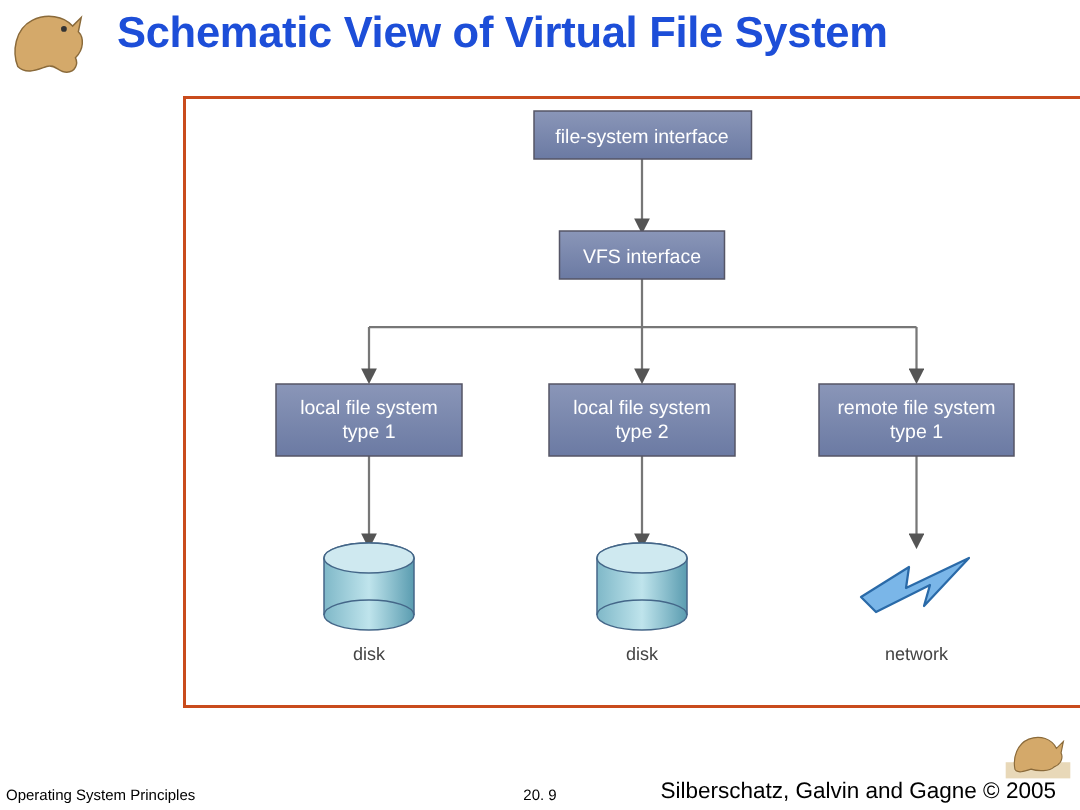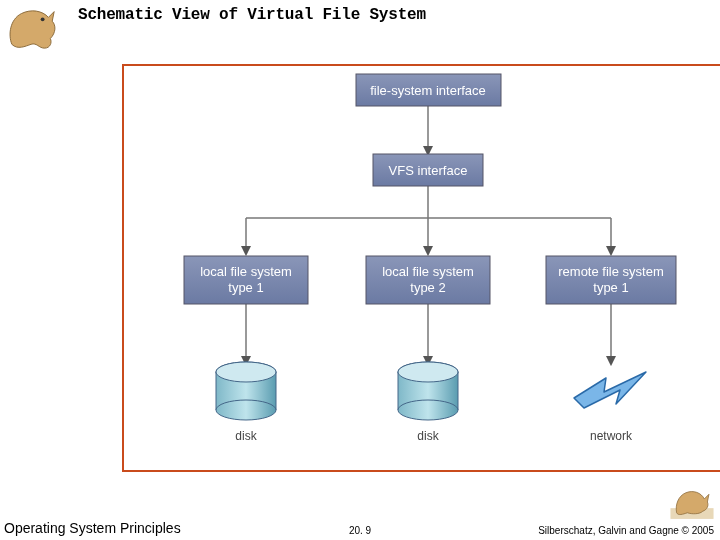--- a/index.html
+++ b/index.html
@@ -7,45 +7,44 @@
     width: 720px; height: 540px;
     background: #fff;
     font-family: Arial, Helvetica, sans-serif;
     position: relative;
     overflow: hidden;
   }
   .logo-top { position: absolute; left: 4px; top: 2px; width: 58px; height: 50px; }
   .logo-bot { position: absolute; right: 4px; bottom: 18px; width: 48px; height: 40px; }
   .title {
     position: absolute; left: 78px; top: 6px;
-    font-size: 16px; font-weight: bold; color: #000000;
+    font-size: 29px; font-weight: bold; color: #1d4ed8;
     letter-spacing: -0.2px;
-    font-family: Liberation Mono, monospace;
   }
   .diagram-frame {
     position: absolute;
     left: 122px; top: 64px;
     width: 612px; height: 408px;
     border: 2px solid #c94b1c;
     background: #fff;
   }
   svg.diagram { width: 100%; height: 100%; display: block; }
   .box-label { font-family: Arial, sans-serif; font-size: 13px; fill: #fff; }
   .storage-label { font-family: Arial, sans-serif; font-size: 12px; fill: #444; }
   .footer-left {
     position: absolute; left: 4px; bottom: 4px;
-    font-size: 14px; color: #000;
+    font-size: 10px; color: #000;
   }
   .footer-center {
     position: absolute; left: 50%; transform: translateX(-50%);
     bottom: 4px; font-size: 10px; color: #000;
   }
   .footer-right {
-    position: absolute; right: 6px; bottom: 4px;
-    font-size: 10px; color: #000;
+    position: absolute; right: 16px; bottom: 4px;
+    font-size: 15px; color: #000;
   }
 </style>
 </head>
 <body>
 
 <svg class="logo-top" viewBox="0 0 60 52">
   <path d="M8 44 C4 34 6 18 18 12 C28 7 40 9 46 16 L52 10 L50 20 C54 24 54 32 48 38 C50 42 48 48 42 48 C36 48 34 42 28 44 C22 46 14 50 8 44 Z" fill="#d4a96a" stroke="#8a6a3a" stroke-width="1"></path>
   <circle cx="40" cy="18" r="2" fill="#333"></circle>
 </svg>
 

